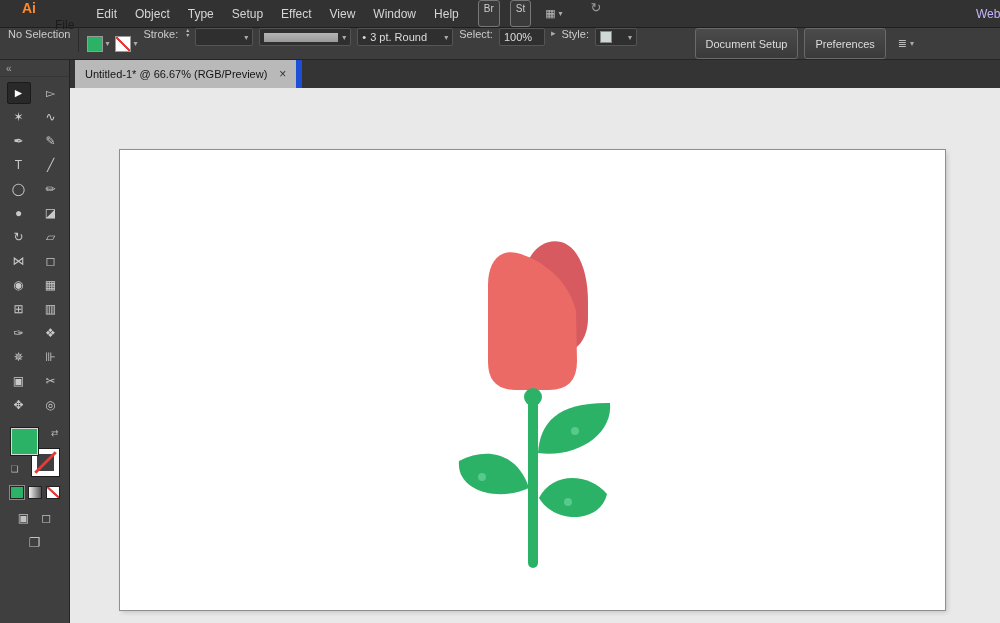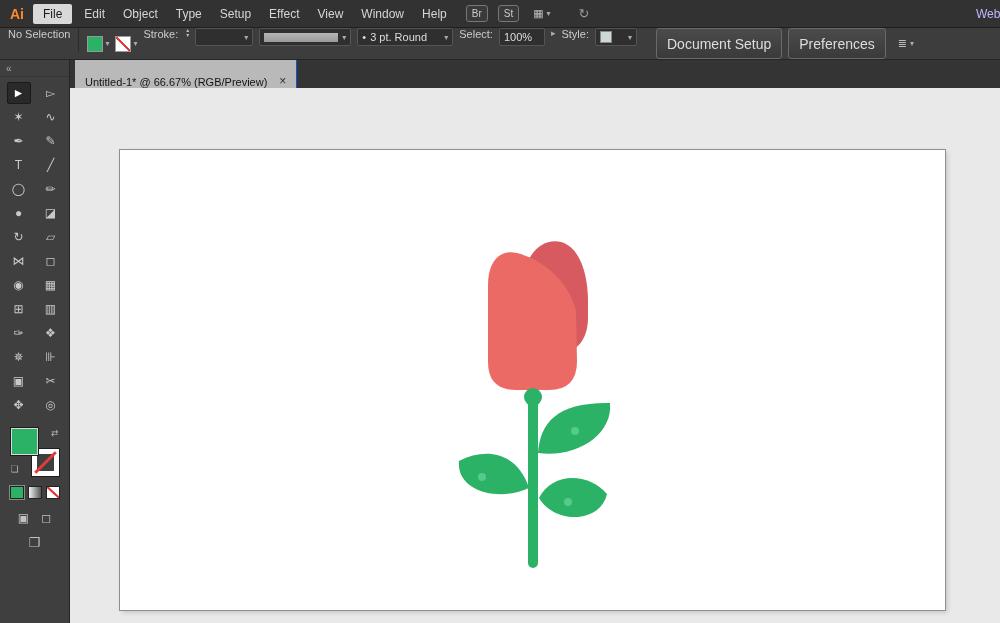--- a/index.html
+++ b/index.html
@@ -1,22 +1,22 @@
 <!DOCTYPE html>
 <html style="--fill-green: #2CB266; --stem-green: #2CB266; --leaf-green: #2CB266; --leaf-highlight: #56C98C; --rose-light: #EC6A66; --rose-dark: #D65A60; --none-slash-red: #E23B3B; --logo-orange: #FF8A2B;"><head>
 <meta charset="utf-8">
 <style>
   html,body{margin:0;padding:0;background:#222;}
   *{box-sizing:border-box;}
   .app{position:relative;width:1000px;height:623px;overflow:hidden;
        font-family:"Liberation Sans",sans-serif;background:#323232;color:#d6d6d6;}
 
   
-  .menubar{height:28px;display:flex;align-items:center;background:#323232;
-           border-bottom:1px solid #1f1f1f;font-size:12px;padding-left:4px;position:relative;}
+  .menubar{height:28px;display:flex;background:#323232;
+           border-bottom:1px solid #1f1f1f;font-size:12px;padding-left:16px;position:relative;}
   .ai-logo{width:26px;text-align:center;font-weight:bold;font-size:14px;color:var(--logo-orange);}
   .menu-item{padding:0 9px;line-height:28px;cursor:default;white-space:nowrap;}
   .menu-item.active-light{background:#d9d9d9;color:#1b1b1b;border-radius:2px;
            line-height:20px;margin:15px 3px;padding:0 10px;}
   .mini-btn{border:1px solid #777;border-radius:3px;background:#3a3a3a;color:#ccc;
            font-size:10px;padding:2px 5px;margin-left:10px;}
   .ws-switch{display:flex;align-items:center;gap:3px;margin-left:14px;font-size:11px;color:#bbb;}
   .sync-icon{margin-left:28px;font-size:13px;color:#9a9a9a;}
   .workspace-label{position:absolute;right:0;top:0;line-height:28px;width:24px;
            overflow:hidden;white-space:nowrap;font-size:12px;color:#c4b5fd;}
@@ -38,21 +38,21 @@
   .combo.profile{width:92px;}
   .profile-bar{flex:1;height:9px;background:linear-gradient(#b5b5b5,#9a9a9a);margin-right:4px;}
   .combo.brush{width:96px;gap:4px;}
   .combo .val{flex:1;text-align:left;font-size:11px;}
   .opacity-input{width:46px;height:18px;background:#2f2f2f;border:1px solid #555;
        border-radius:2px;color:#ddd;display:flex;align-items:center;padding:0 4px;}
   .panel-arrow{font-size:9px;color:#aaa;}
   .combo.style{width:42px;}
   .style-swatch{width:12px;height:12px;background:#cfd8d4;border:1px solid #888;}
   .flex-sp{flex:1;}
-  .bar-btn{border:1px solid #6a6a6a;border-radius:3px;color:#ddd;font-size:14px;
+  .bar-btn{border:1px solid #6a6a6a;border-radius:3px;color:#ddd;font-size:11px;
        padding:3px 10px;background:linear-gradient(#4b4b4b,#3a3a3a);white-space:nowrap;}
   .align-group{display:flex;align-items:center;gap:3px;color:#bbb;margin-right:78px;margin-left:6px;}
 
   
   .main-row{display:flex;height:563px;}
   .toolbar{width:70px;background:#3f3f3f;border-right:1px solid #242424;
        display:flex;flex-direction:column;align-items:center;flex:none;}
   .tb-head{width:100%;color:#aaa;font-size:10px;padding:3px 6px 2px;border-bottom:1px solid #353535;}
   .tools{display:grid;grid-template-columns:24px 24px;column-gap:8px;row-gap:2px;
        margin-top:5px;justify-items:center;}
@@ -75,21 +75,21 @@
   .mini.color{background:var(--fill-green);outline:1px solid #888;}
   .mini.gradient{background:linear-gradient(90deg,#f2f2f2,#555);}
   .mini.none{background:linear-gradient(to top right,#fff 42%,var(--none-slash-red) 47%,var(--none-slash-red) 56%,#fff 60%);}
   .mode-row{display:flex;gap:12px;margin-top:12px;color:#c2c2c2;font-size:12px;}
   .screen-mode{margin-top:10px;color:#c2c2c2;font-size:13px;}
 
   
   .content{flex:1;display:flex;flex-direction:column;min-width:0;}
   .tabbar{height:28px;background:#343434;display:flex;align-items:flex-end;}
   .tab{height:28px;margin-left:5px;background:#b9b9b9;color:#141414;display:flex;
-       align-items:flex-end;gap:12px;padding:0 10px;font-size:11px;border-right:1px solid #1d4ed8;}
+       align-items:center;gap:12px;padding:0 10px;font-size:11px;border-right:6px solid #1d4ed8;}
   .tab-close{color:#333;font-size:12px;}
   .canvas{flex:1;position:relative;background:#e9e9e9;overflow:hidden;}
   .artboard{position:absolute;left:50px;top:62px;width:825px;height:460px;background:#fff;
        box-shadow:0 0 0 1px #8f8f8f, 2px 2px 5px rgba(0,0,0,.18);}
   .artboard svg{display:block;width:100%;height:100%;}
 </style>
 </head>
 <body>
 
 <div class="app">

